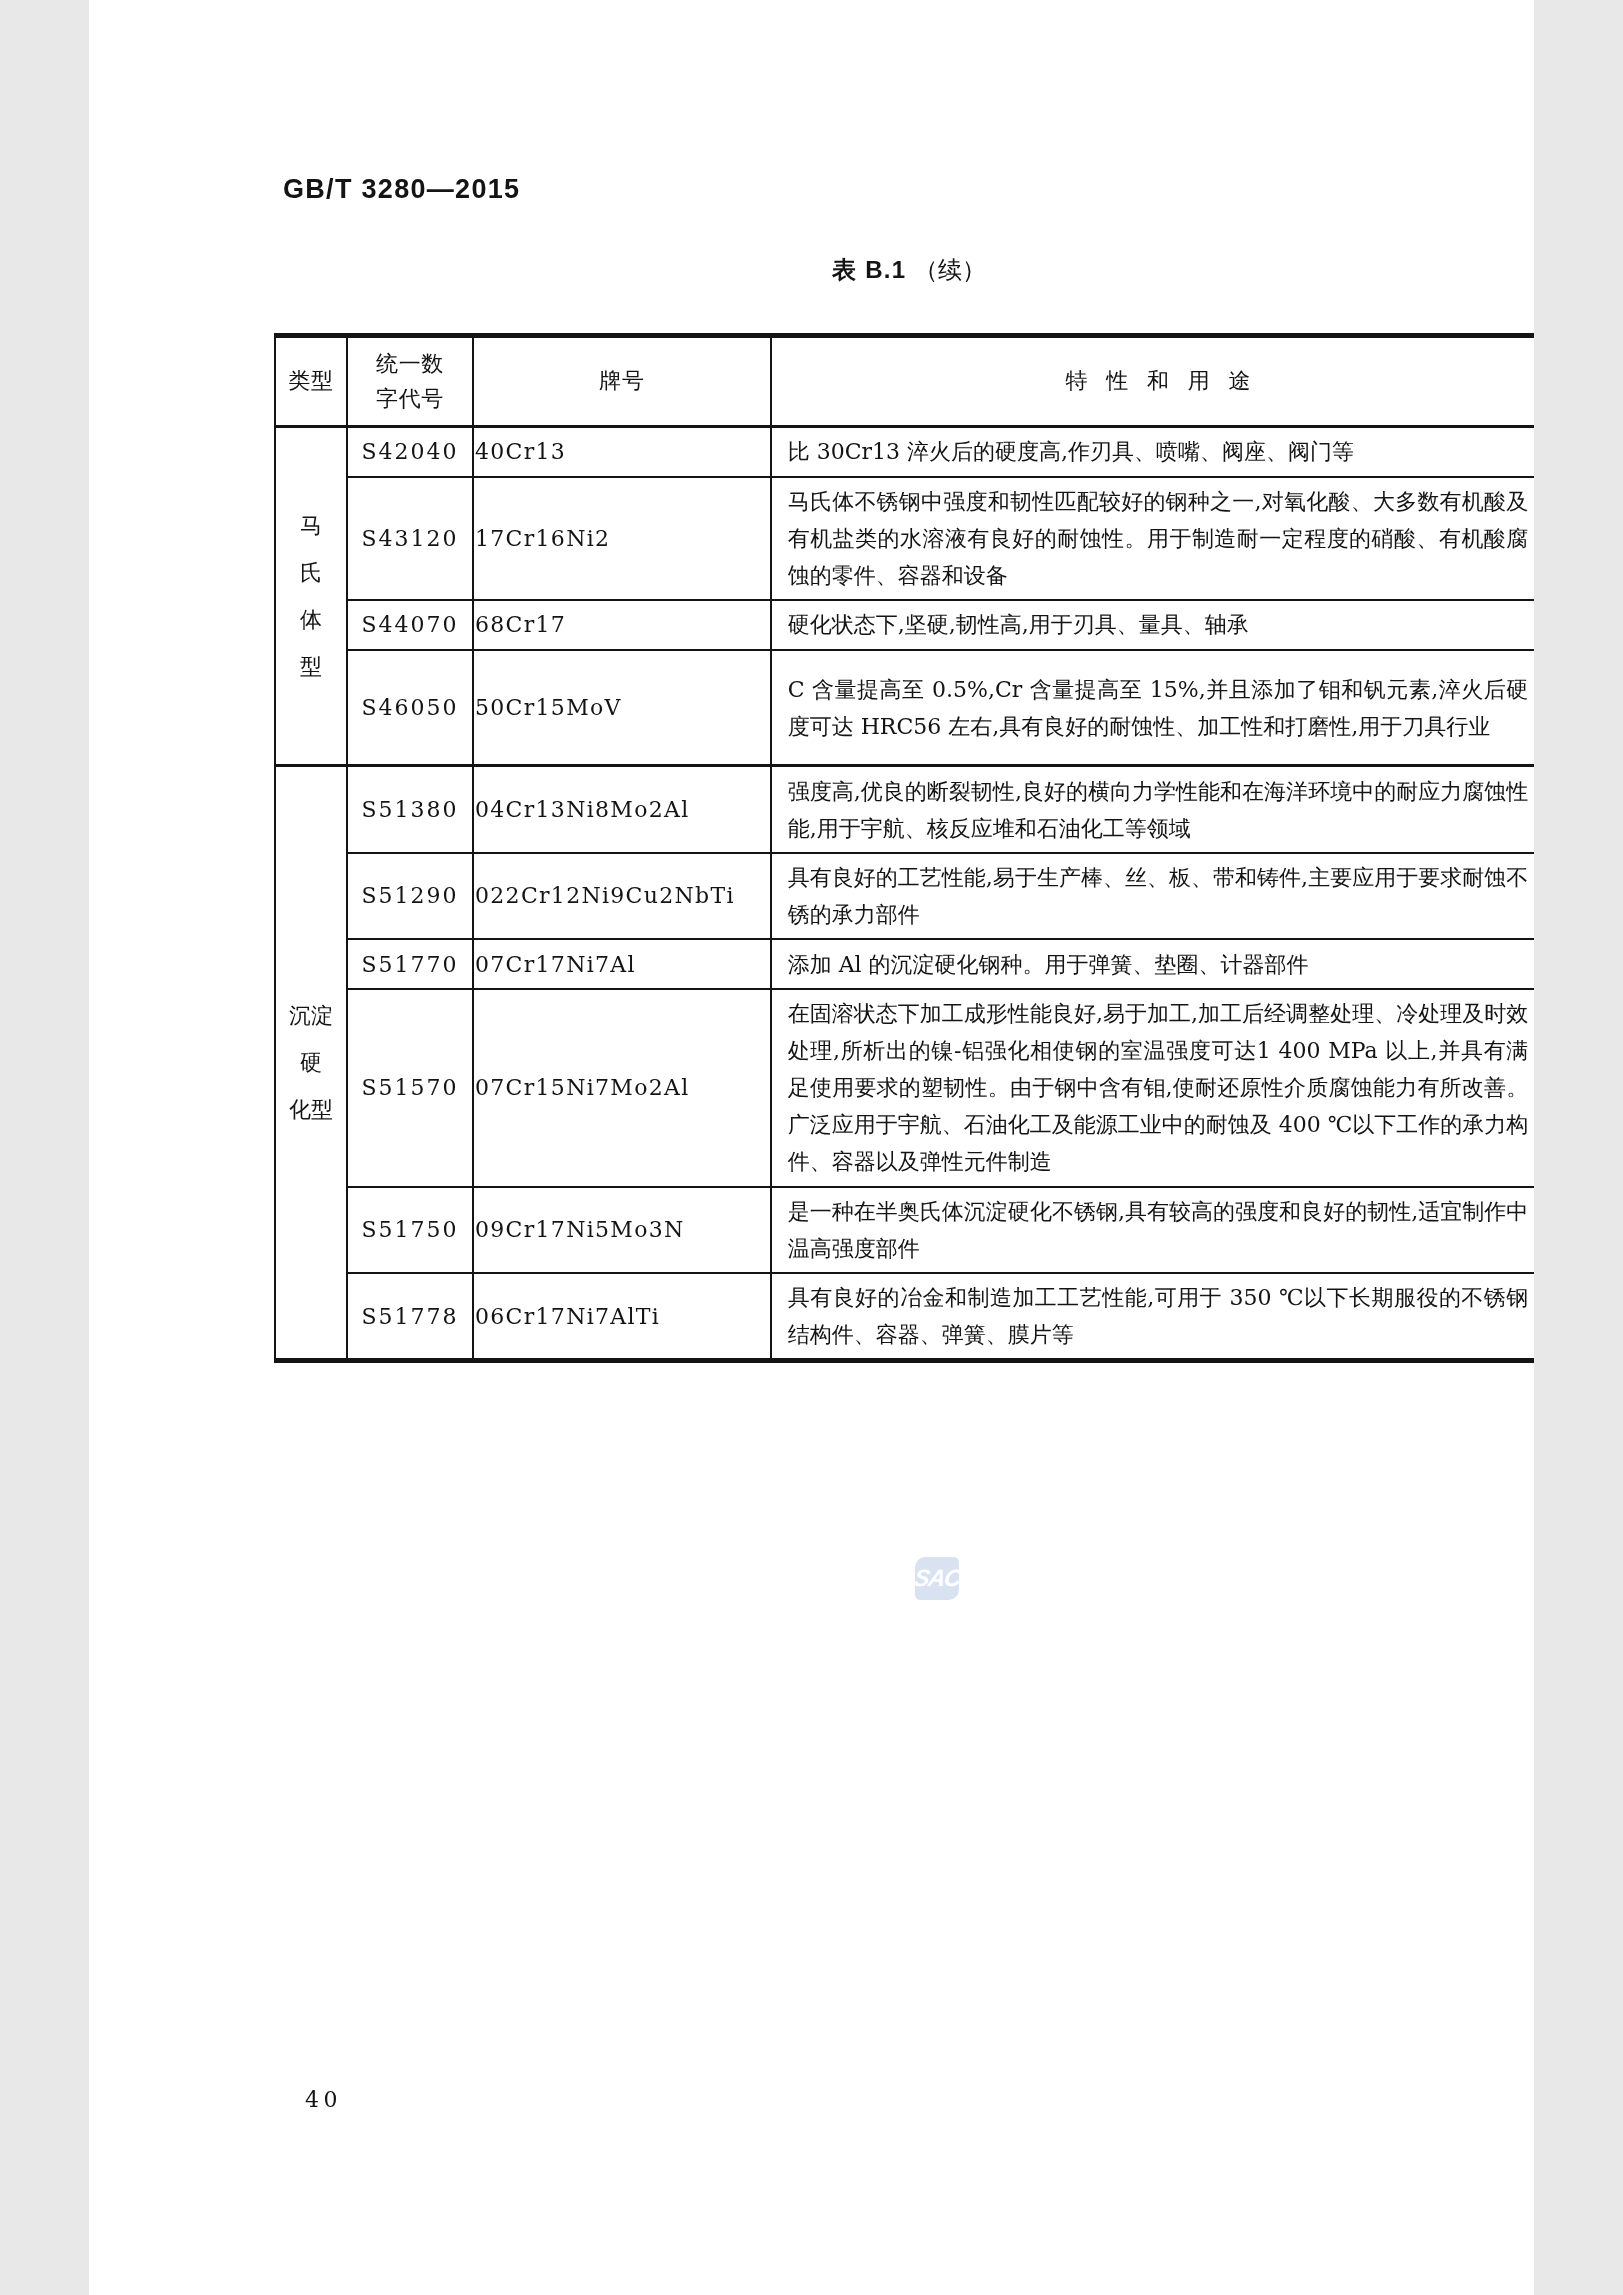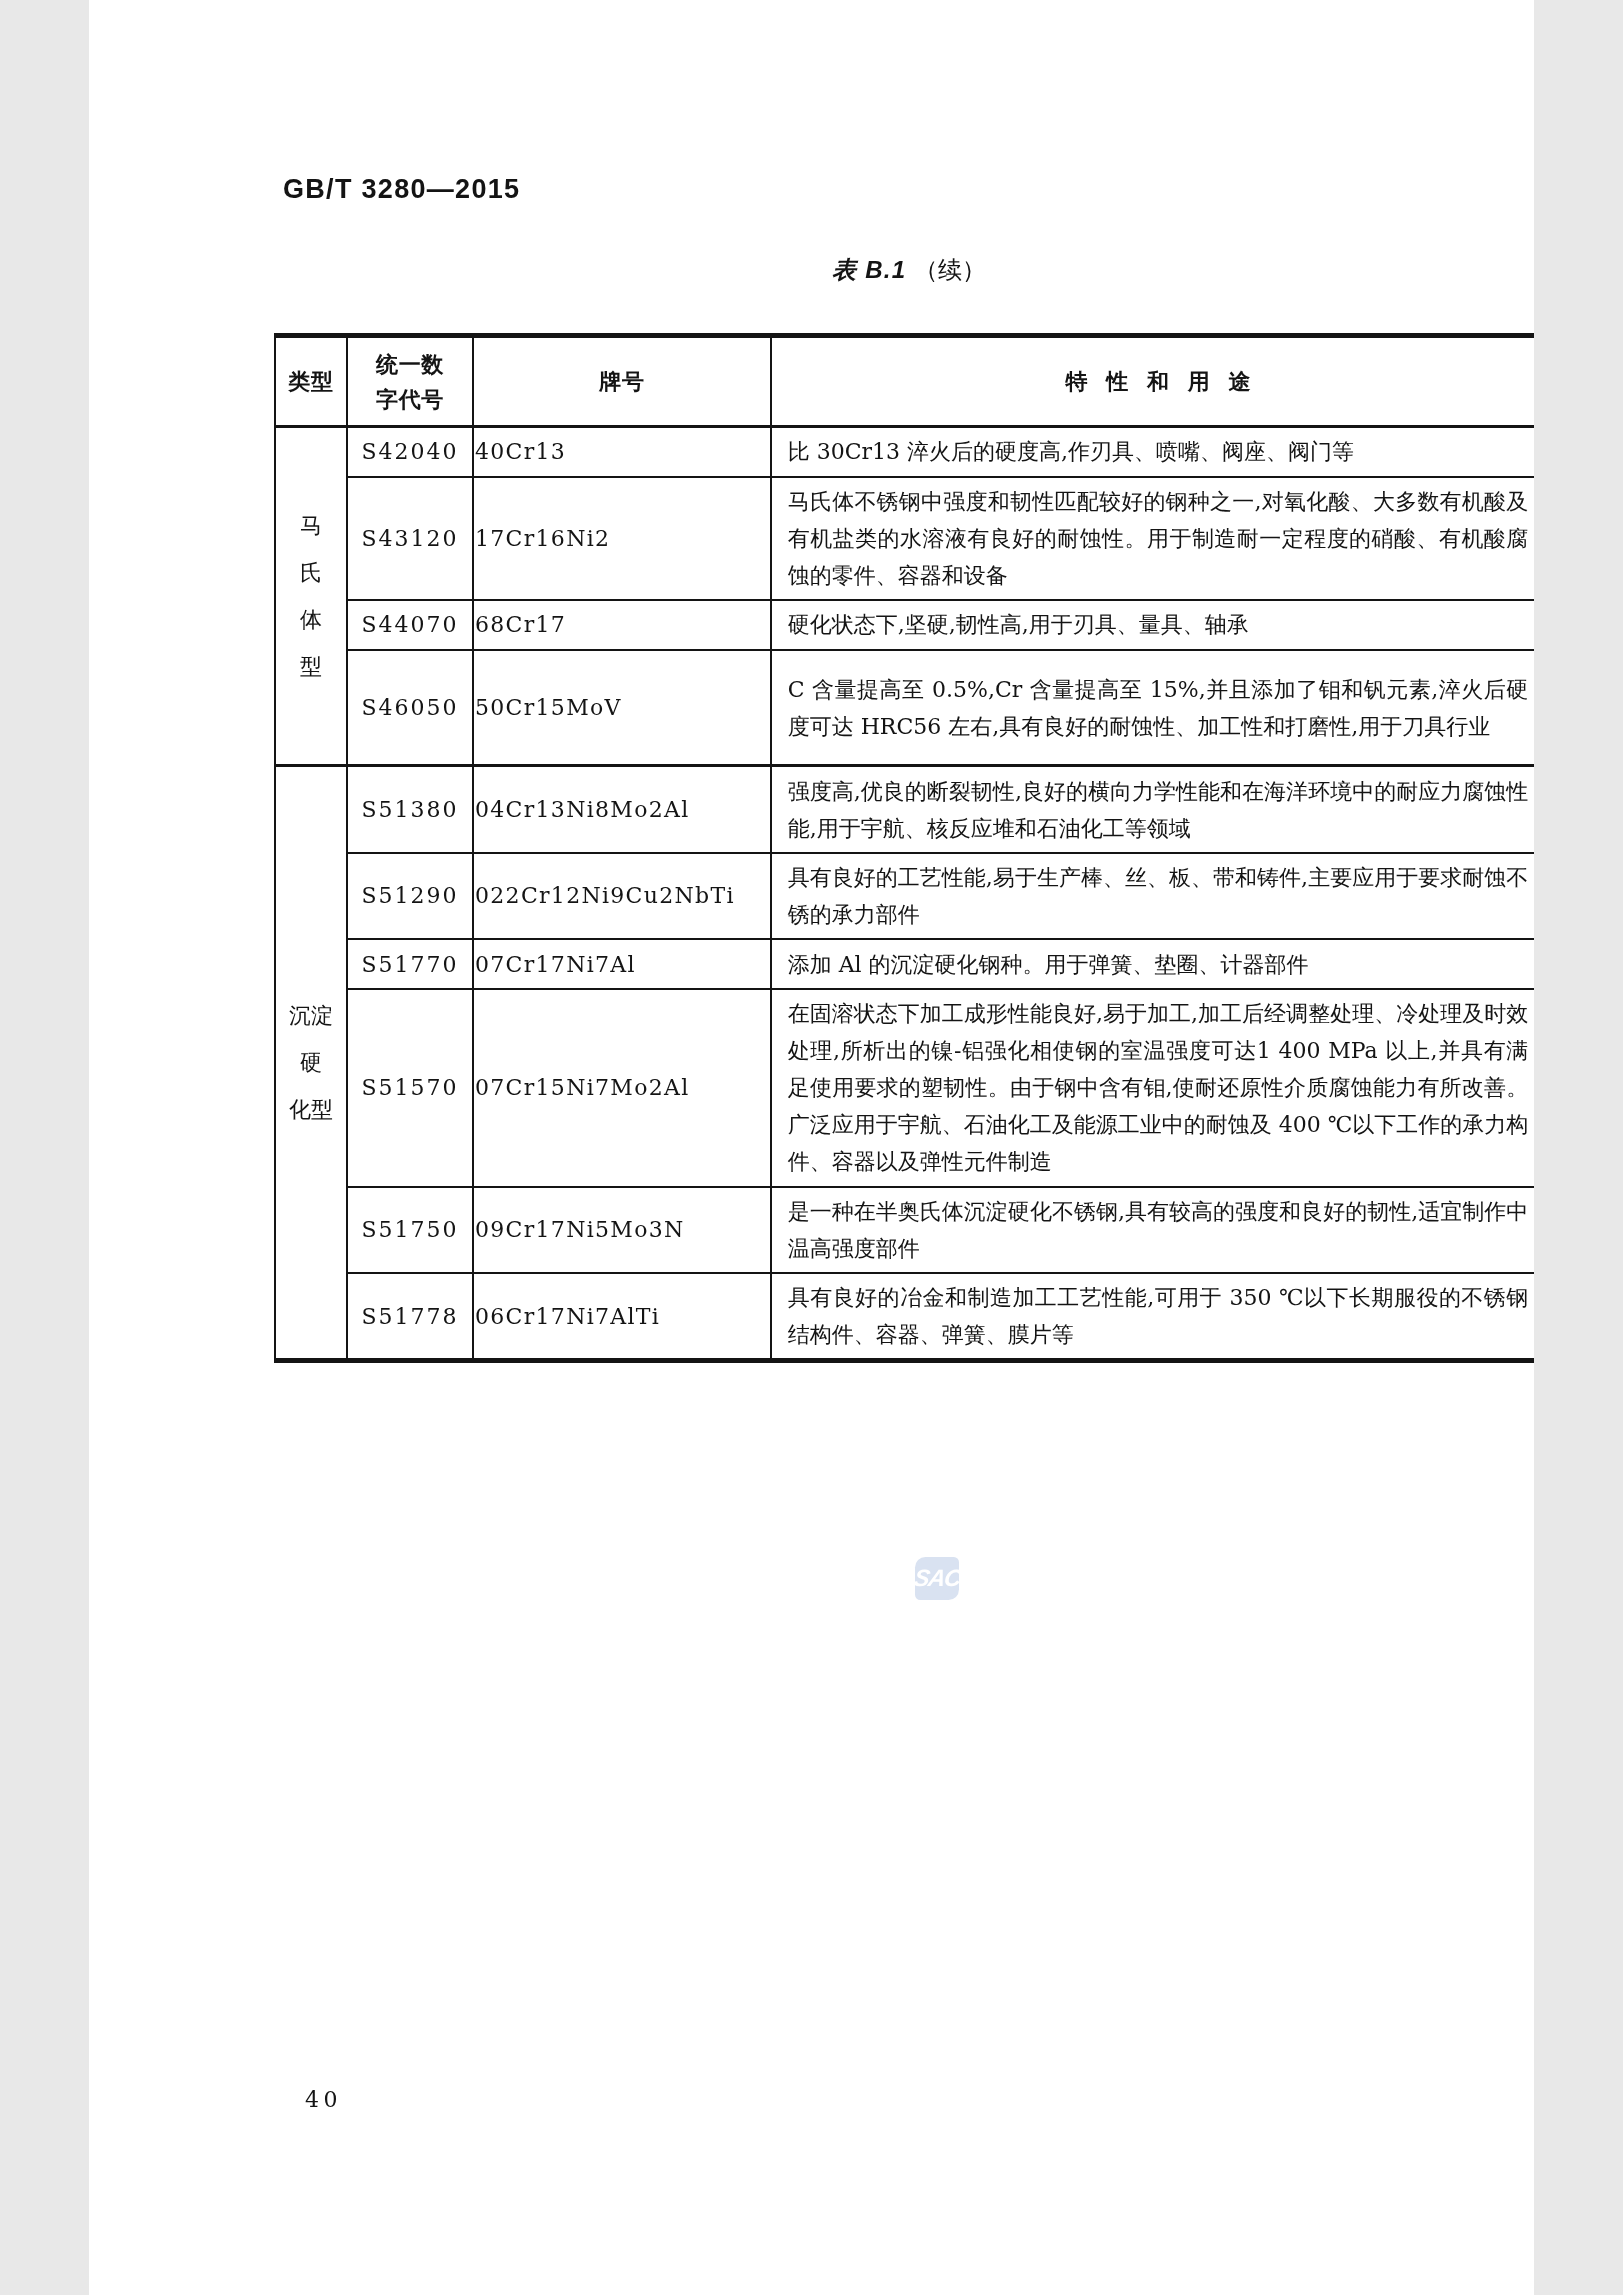--- a/index.html
+++ b/index.html
@@ -14,21 +14,21 @@
   }
   .doc-code {
     position:absolute; left:194px; top:174px;
     font-family:"Liberation Sans", sans-serif;
     font-weight:bold; font-size:27px; letter-spacing:1.3px;
   }
   .caption {
     position:absolute; left:185px; top:254px; width:1270px;
     text-align:center; font-size:24px;
   }
-  .caption .main { font-weight:bold; font-family:"Liberation Sans", sans-serif; letter-spacing:1.3px;font-style:italic; }
+  .caption .main { font-weight:bold; font-family:"Liberation Sans", sans-serif; letter-spacing:1.3px; }
   .caption .suffix { font-weight:normal; }
 
   table.steel {
     position:absolute; left:185px; top:333px; width:1270px;
     border-collapse:collapse; table-layout:fixed;
     border-top:5.2px solid #141414;
     border-bottom:5.2px solid #141414;
     border-left:2px solid #141414;
     border-right:2px solid #141414;
   }
@@ -41,21 +41,21 @@
   tr.thead td {
     border-bottom:3.9px solid #141414;
     text-align:center;
     line-height:1.55;
     white-space:pre-line;
     letter-spacing:0.7px;
   }
   tr.thead td.feat-head { letter-spacing:0.85em; text-indent:0.85em; }
   tr.group-start td { border-top:3.9px solid #141414; }
 
-  .rh-head { height:91px;font-weight:bold; }
+  .rh-head { height:91px; }
   .rh-1 { height:50px; }
   .rh-2 { height:71px; }
   .rh-3 { height:116px; }
   .rh-5 { height:185px; }
 
   td.cat-cell {
     text-align:center;
     white-space:pre-line;
     line-height:2.15;
     font-size:23px;

